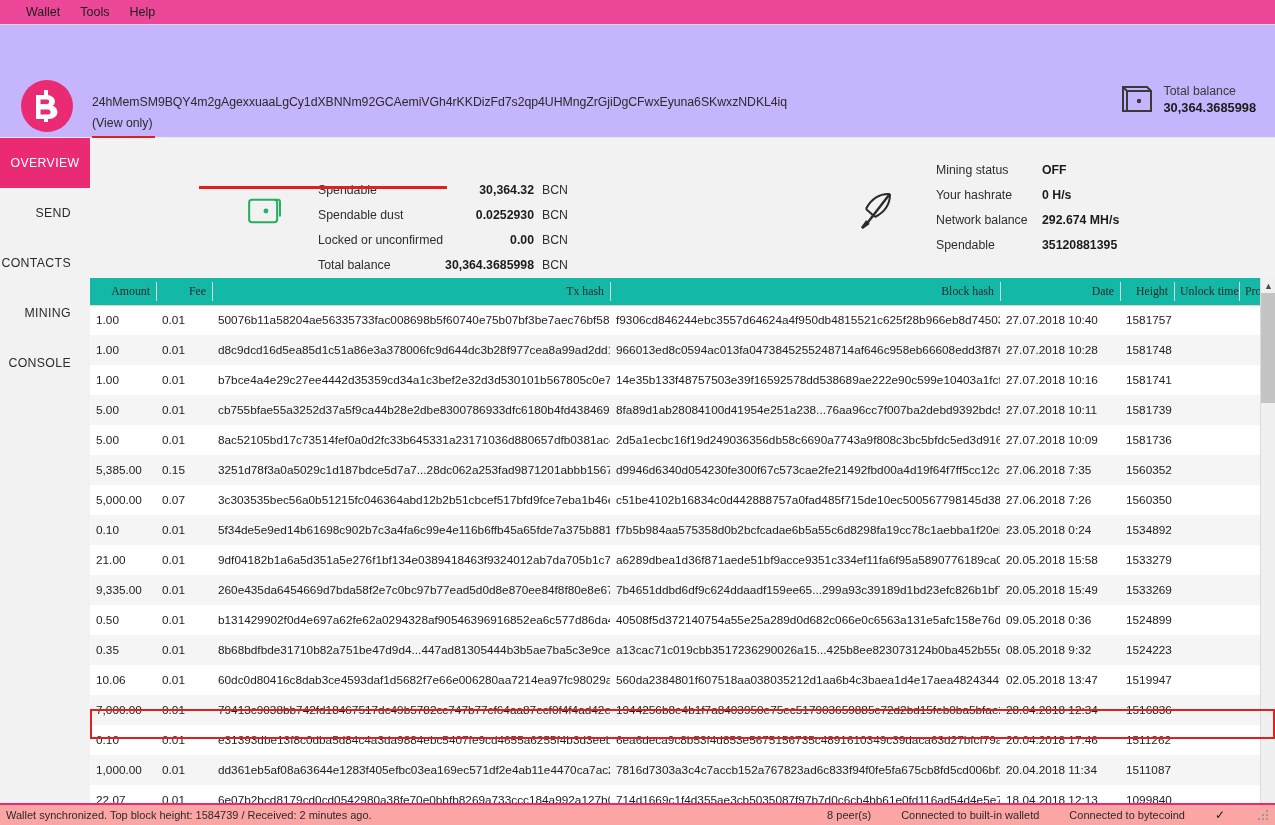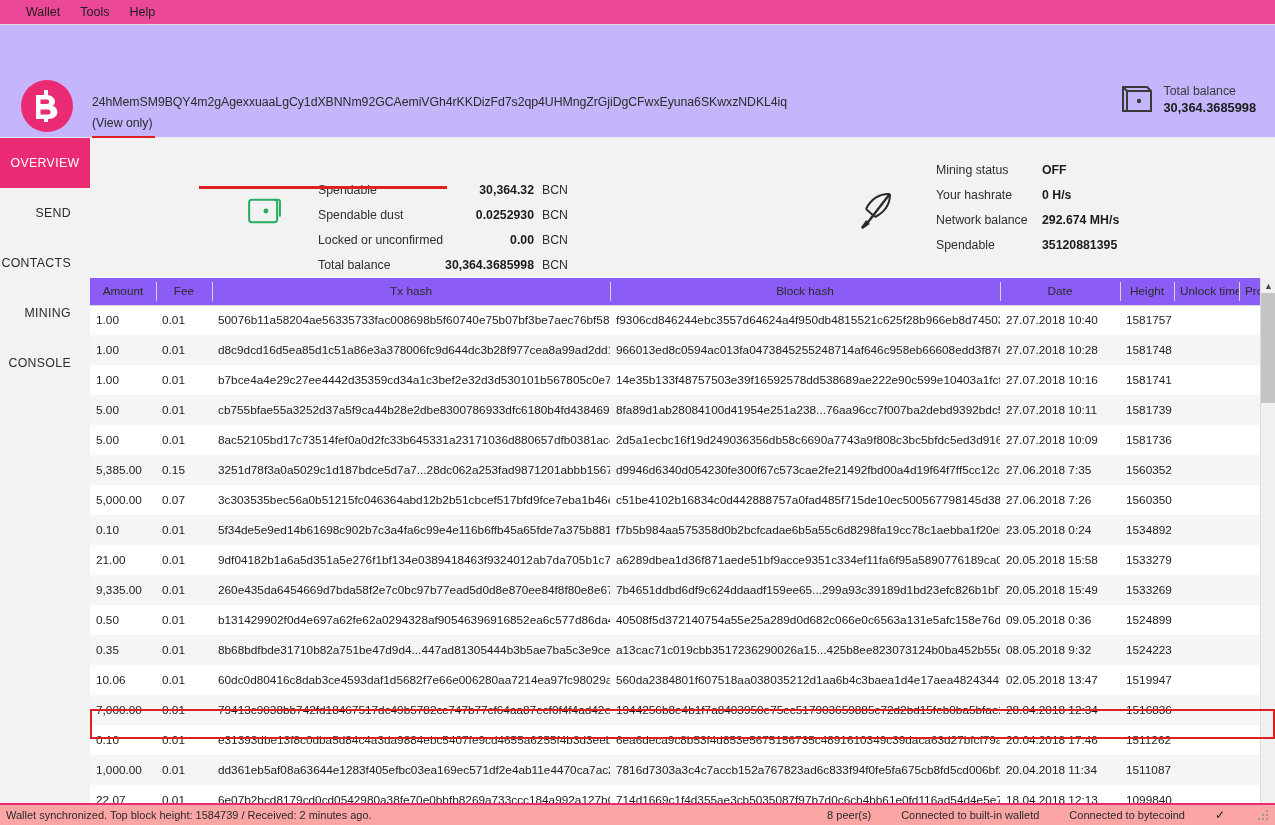--- a/index.html
+++ b/index.html
@@ -194,28 +194,29 @@
     overflow: hidden;
   }
   table {
     border-collapse: collapse;
     width: 1171px;
     table-layout: fixed;
     font-size: 11.8px;
   }
   thead th {
     height: 27px;
-    background: #8b5cf6;
+    background: #14b8a6;
     border-bottom: 1px solid #d6d6d6;
     font-weight: normal;
-    text-align: center;
+    text-align: right;
     color: #2b2b2b;
     padding: 0 6px;
     position: relative;
     white-space: nowrap;
+    font-family: Liberation Serif, serif;
   }
   thead th + th::before {
     content: "";
     position: absolute;
     left: 0; top: 4px; bottom: 4px;
     width: 1px;
     background: #d8d8d8;
   }
   tbody td {
     height: 30px;

